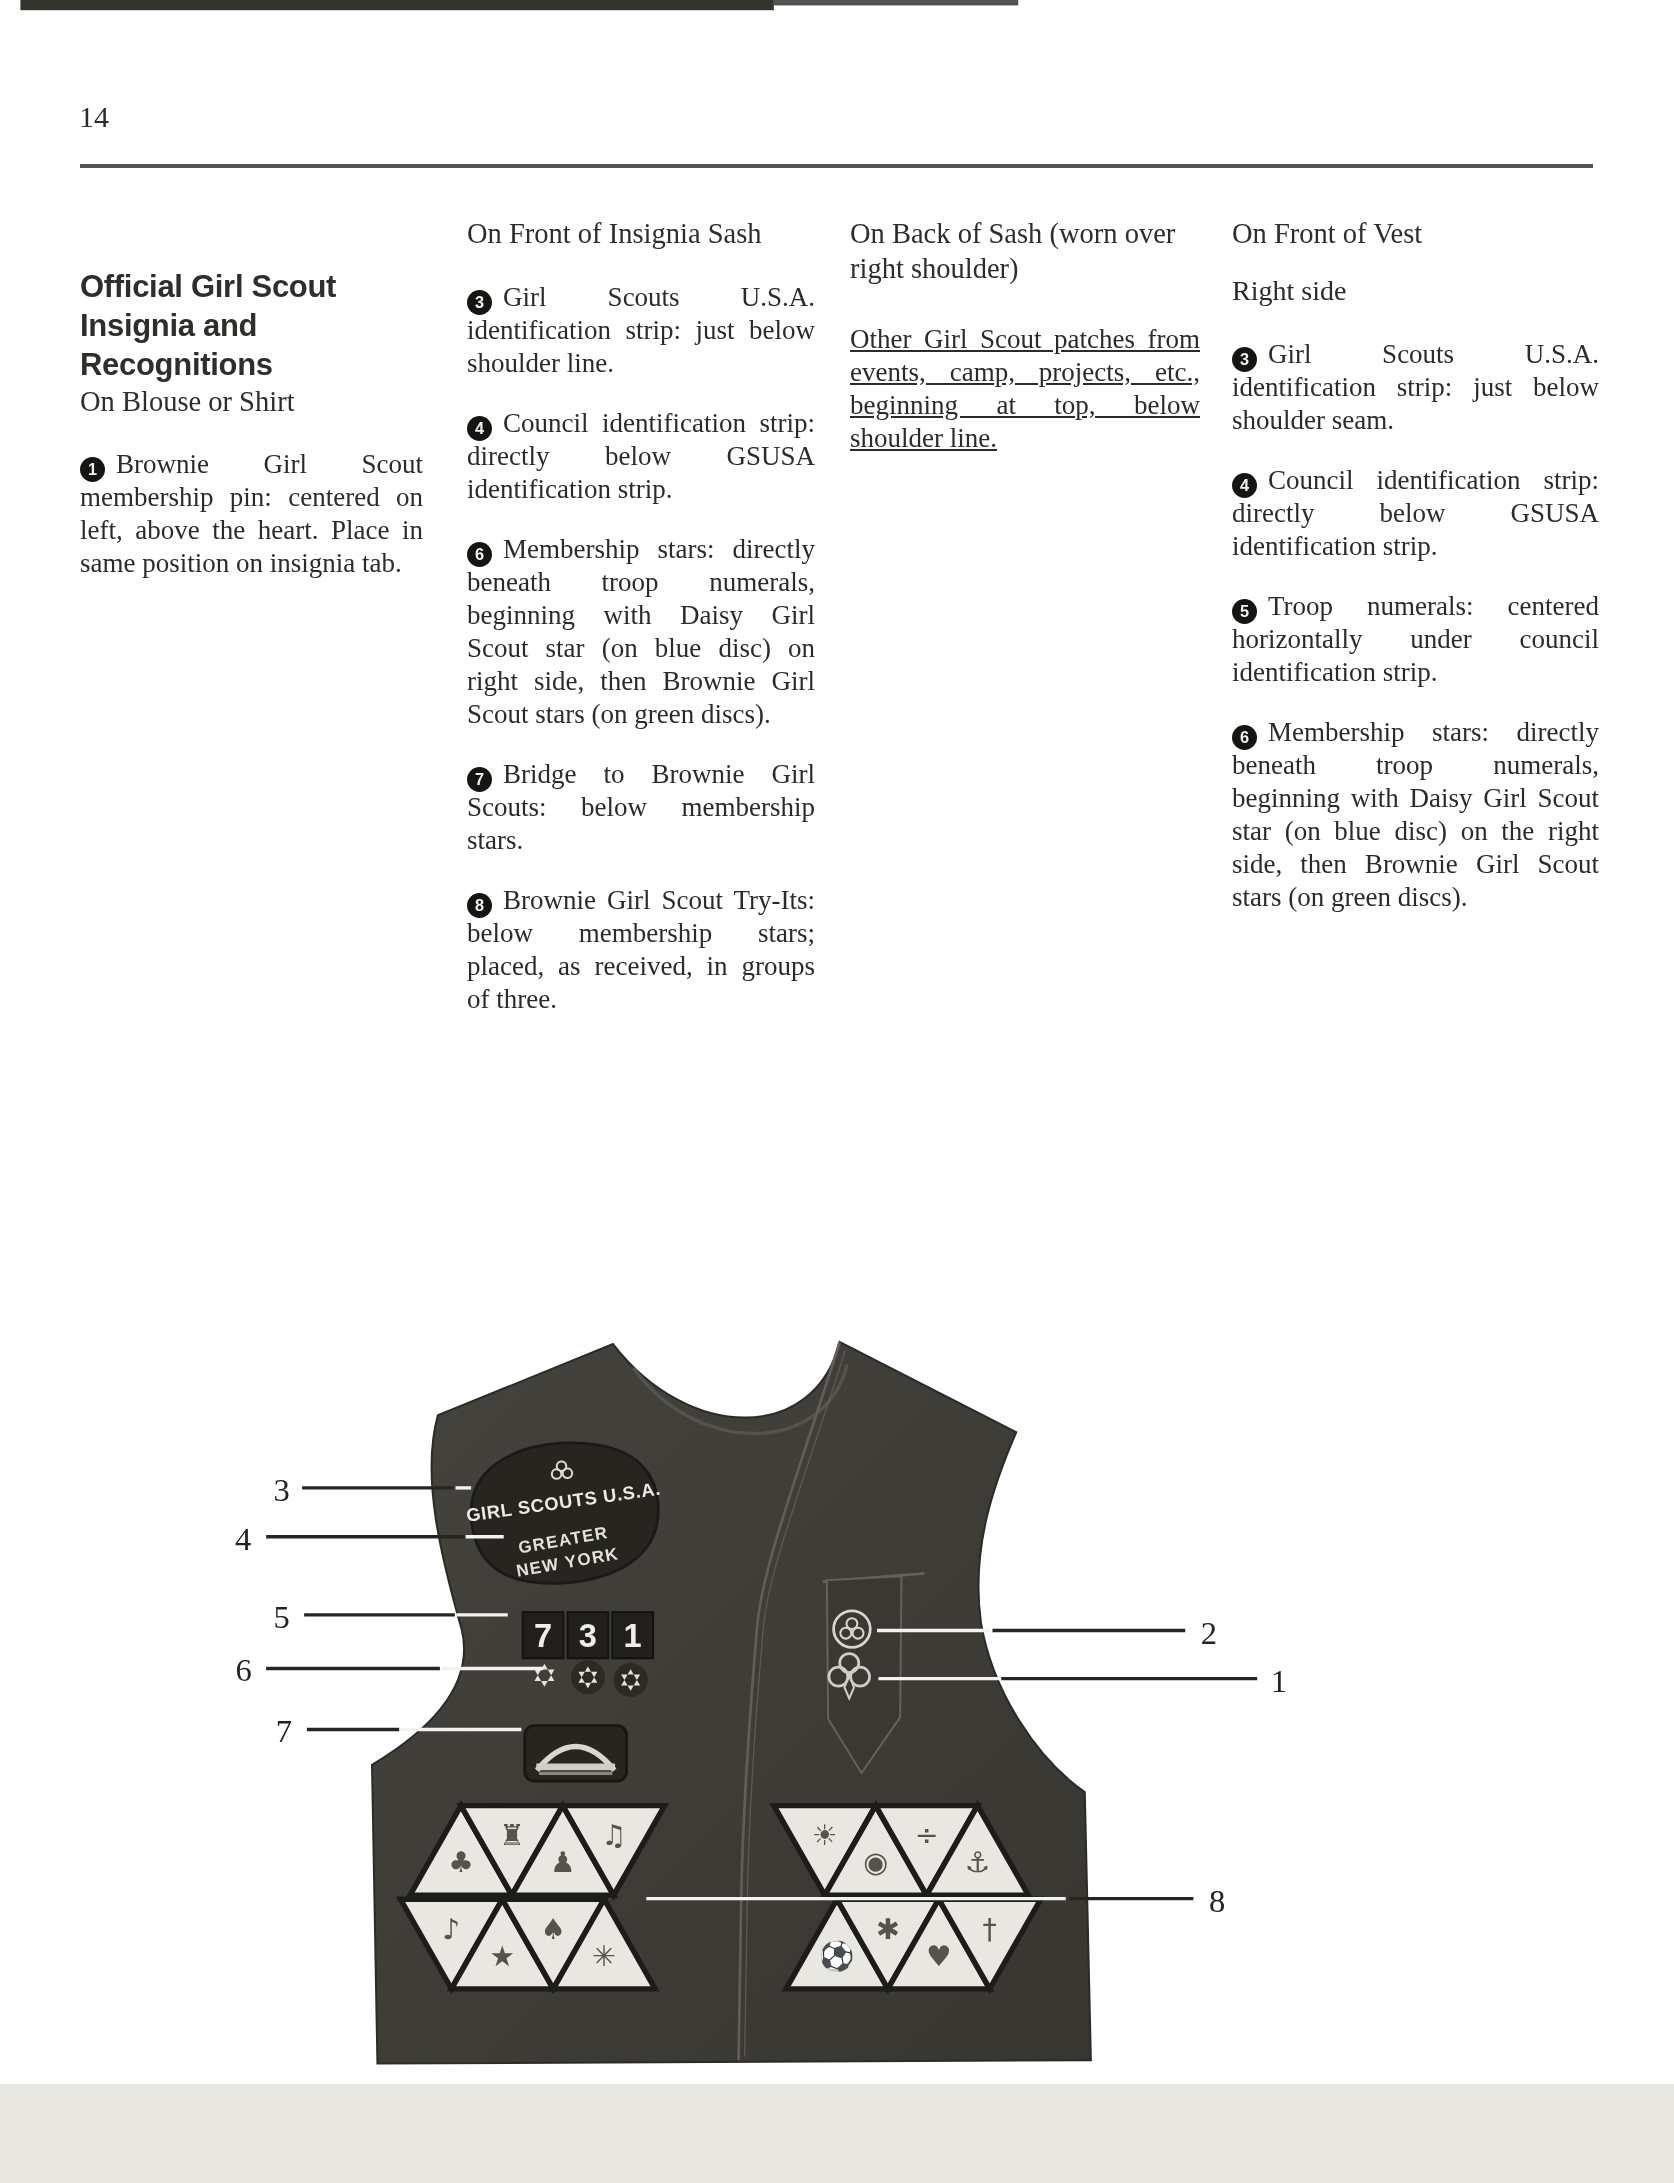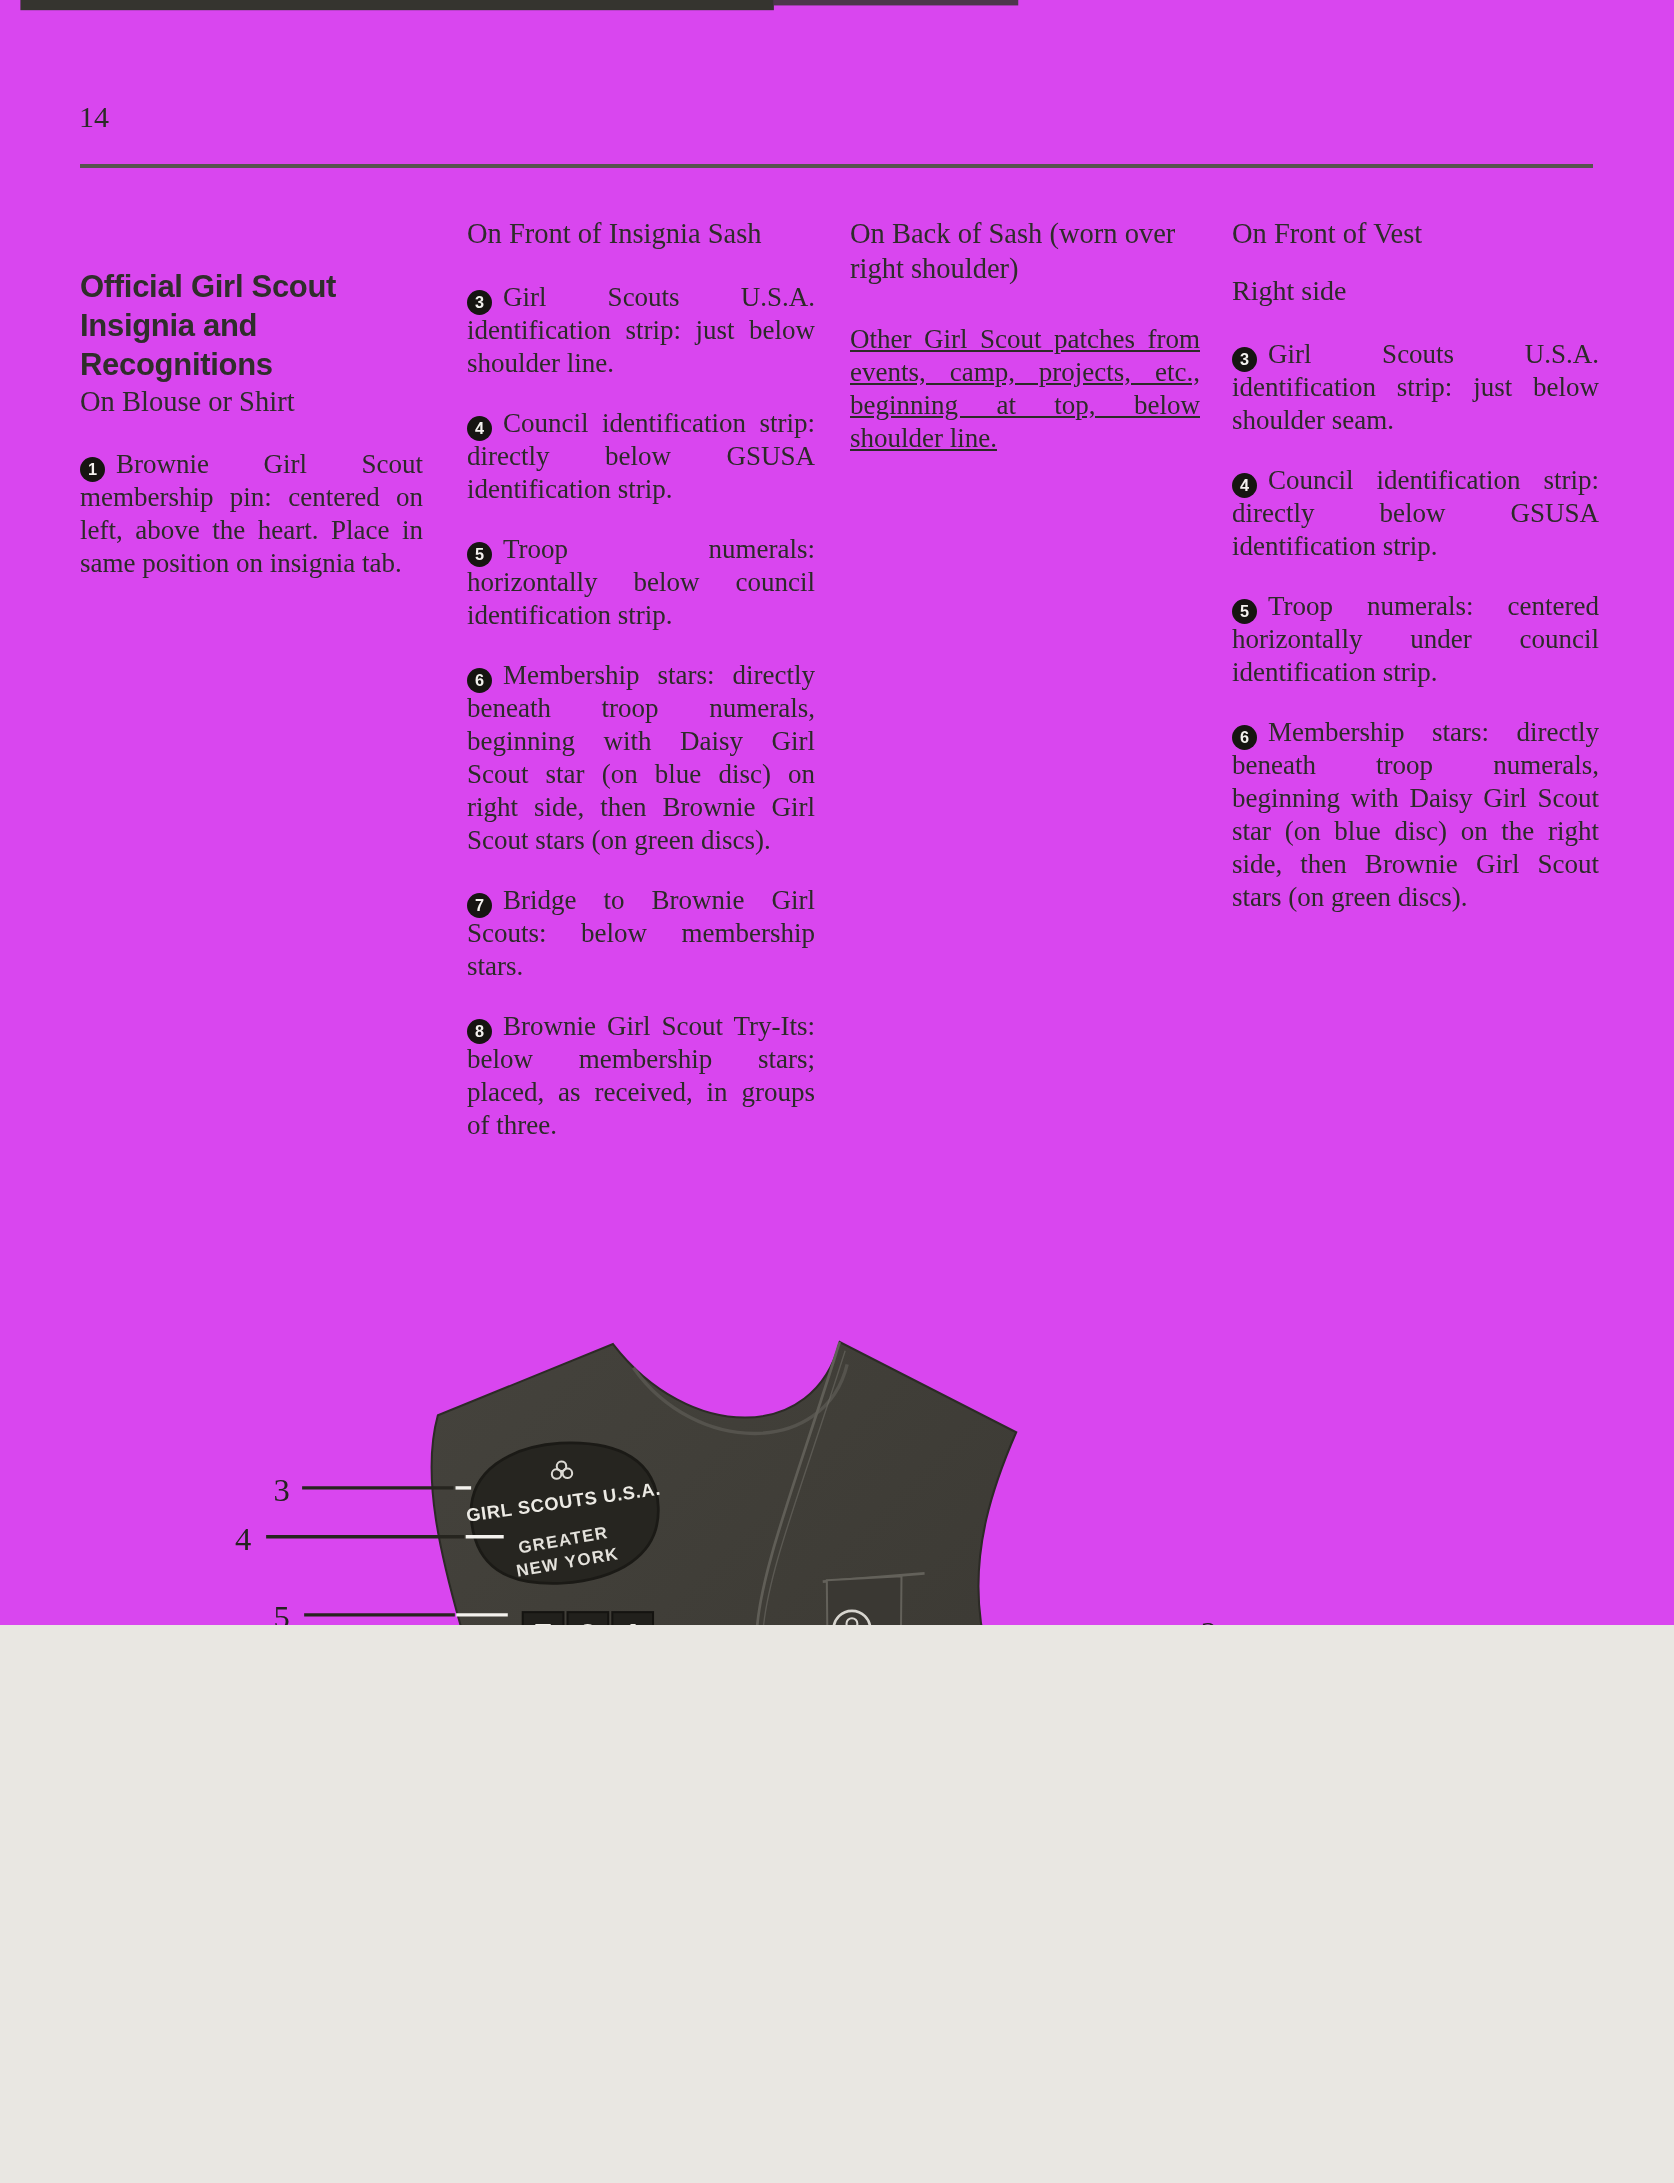--- a/index.html
+++ b/index.html
@@ -1,19 +1,19 @@
 <!DOCTYPE html>
 <html lang="en" style="font-size:11px"><head>
 <meta charset="utf-8">
 <style>
   html,body{margin:0;padding:0;background:#e9e7e2;}
   #page{
     position:relative;
-    width:1674px;height:1625px;
-    background:#d946ef;
+    width:1674px;height:2084px;
+    background:#ffffff;
     font-family:"Liberation Serif", serif;
     color:#2c2b28;
     overflow:hidden;
   }
   .pagenum{
     position:absolute;left:79px;top:100px;
     font-size:30px;color:#2c2b28;
   }
   .rule{
     position:absolute;left:80px;top:164px;width:1513px;height:4.1px;
@@ -63,21 +63,20 @@
   <div class="col" id="col1">
     <h1 class="main-heading">Official Girl Scout Insignia and Recognitions</h1>
     <div class="subhead">On Blouse or Shirt</div>
     <p class="item first-item"><span class="bullet">1</span><span>Brownie Girl Scout membership pin: centered on left, above the heart. Place in same position on insignia tab.</span></p>
   </div>
 
   <div class="col" id="col2">
     <div class="subhead">On Front of Insignia Sash</div>
     <p class="item first-item"><span class="bullet">3</span><span>Girl Scouts U.S.A. identification strip: just below shoulder line.</span></p>
     <p class="item"><span class="bullet">4</span><span>Council identification strip: directly below GSUSA identification strip.</span></p>
-    <p class="item"><span class="bullet">5</span><span>Troop numerals: horizontally below council identification strip.</span></p>
     <p class="item"><span class="bullet">6</span><span>Membership stars: directly beneath troop numerals, beginning with Daisy Girl Scout star (on blue disc) on right side, then Brownie Girl Scout stars (on green discs).</span></p>
     <p class="item"><span class="bullet">7</span><span>Bridge to Brownie Girl Scouts: below membership stars.</span></p>
     <p class="item"><span class="bullet">8</span><span>Brownie Girl Scout Try-Its: below membership stars; placed, as received, in groups of three.</span></p>
   </div>
 
   <div class="col" id="col3">
     <div class="subhead">On Back of Sash (worn over right shoulder)</div>
     <p class="bodytext">Other Girl Scout patches from events, camp, projects, etc., beginning at top, below shoulder line.</p>
   </div>
 

